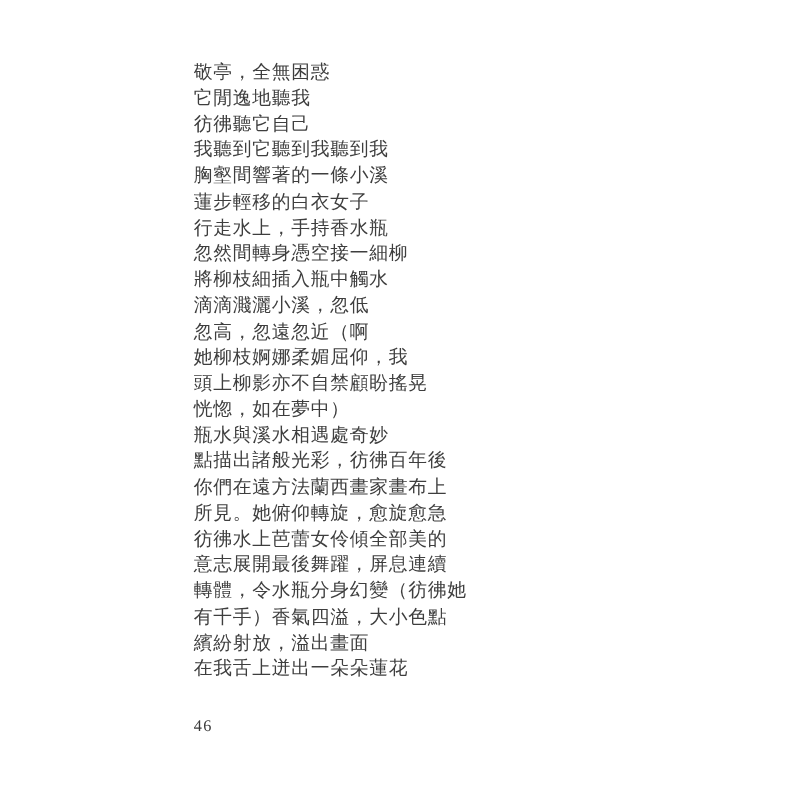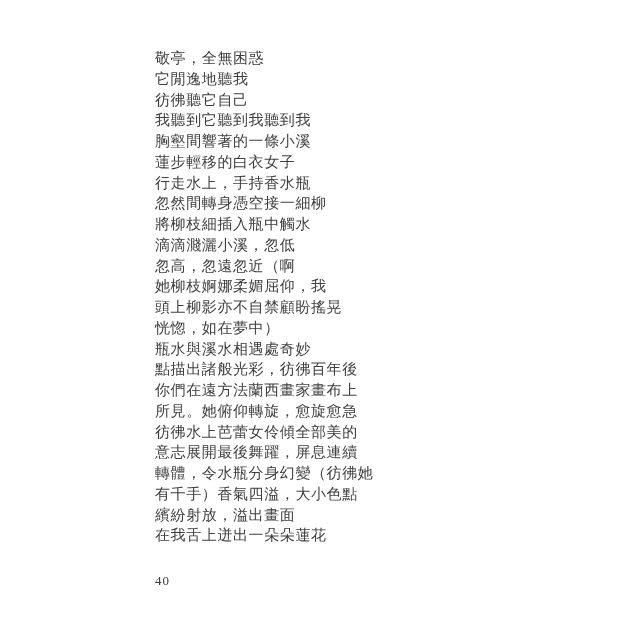--- a/index.html
+++ b/index.html
@@ -37,14 +37,14 @@
     font-size: 13px;
     letter-spacing: 1px;
     color: #3a3a3a;
   }
 </style>
 </head>
 <body>
 
 <div class="page">
   <div class="poem"><div class="line">敬亭，全無困惑</div><div class="line">它閒逸地聽我</div><div class="line">彷彿聽它自己</div><div class="line">我聽到它聽到我聽到我</div><div class="line">胸壑間響著的一條小溪</div><div class="line">蓮步輕移的白衣女子</div><div class="line">行走水上，手持香水瓶</div><div class="line">忽然間轉身憑空接一細柳</div><div class="line">將柳枝細插入瓶中觸水</div><div class="line">滴滴濺灑小溪，忽低</div><div class="line">忽高，忽遠忽近（啊</div><div class="line">她柳枝婀娜柔媚屈仰，我</div><div class="line">頭上柳影亦不自禁顧盼搖晃</div><div class="line">恍惚，如在夢中）</div><div class="line">瓶水與溪水相遇處奇妙</div><div class="line">點描出諸般光彩，彷彿百年後</div><div class="line">你們在遠方法蘭西畫家畫布上</div><div class="line">所見。她俯仰轉旋，愈旋愈急</div><div class="line">彷彿水上芭蕾女伶傾全部美的</div><div class="line">意志展開最後舞躍，屏息連續</div><div class="line">轉體，令水瓶分身幻變（彷彿她</div><div class="line">有千手）香氣四溢，大小色點</div><div class="line">繽紛射放，溢出畫面</div><div class="line">在我舌上迸出一朵朵蓮花</div></div>
-  <div class="page-number">40</div>
+  <div class="page-number">46</div>
 </div>
 
 </body></html>

